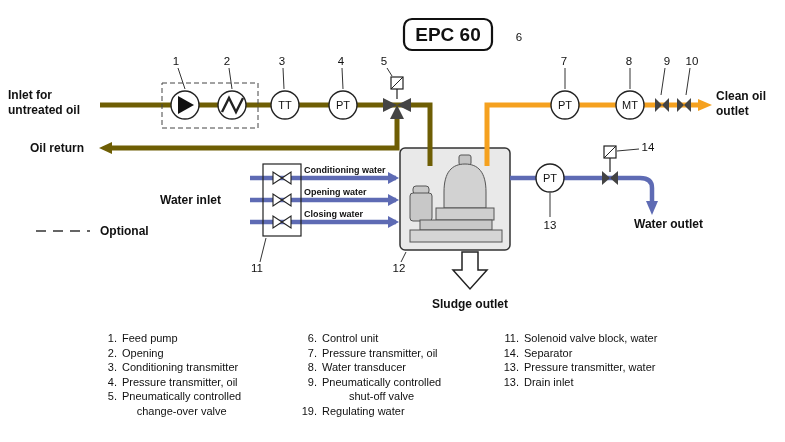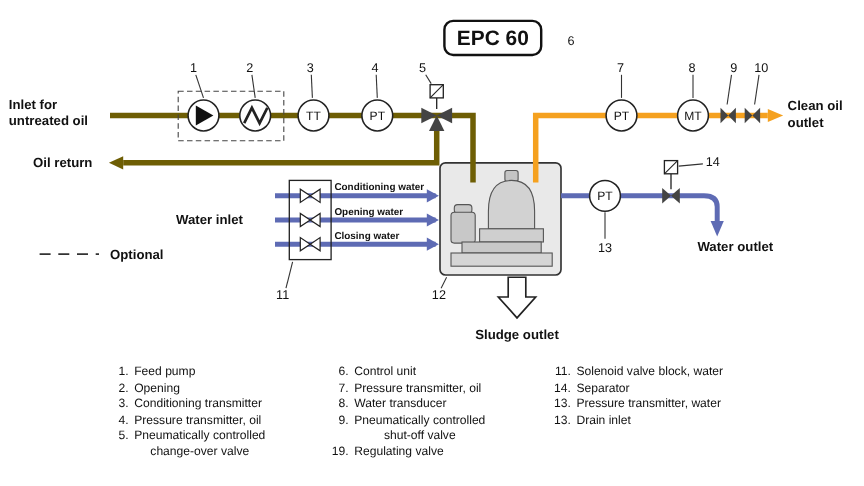--- a/index.html
+++ b/index.html
@@ -233,21 +233,21 @@
           <span class="legend-num">8.</span>
           <span class="legend-text">Water transducer</span>
         </div>
     <div class="legend-row">
           <span class="legend-num">9.</span>
           <span class="legend-text">Pneumatically controlled
 shut-off valve</span>
         </div>
     <div class="legend-row">
           <span class="legend-num">19.</span>
-          <span class="legend-text">Regulating valve</span>
+          <span class="legend-text">Regulating water</span>
         </div>
   </div>
   <div class="legend-col col3">
     <div class="legend-row">
           <span class="legend-num">11.</span>
           <span class="legend-text">Solenoid valve block, water</span>
         </div>
     <div class="legend-row">
           <span class="legend-num">14.</span>
           <span class="legend-text">Separator</span>

